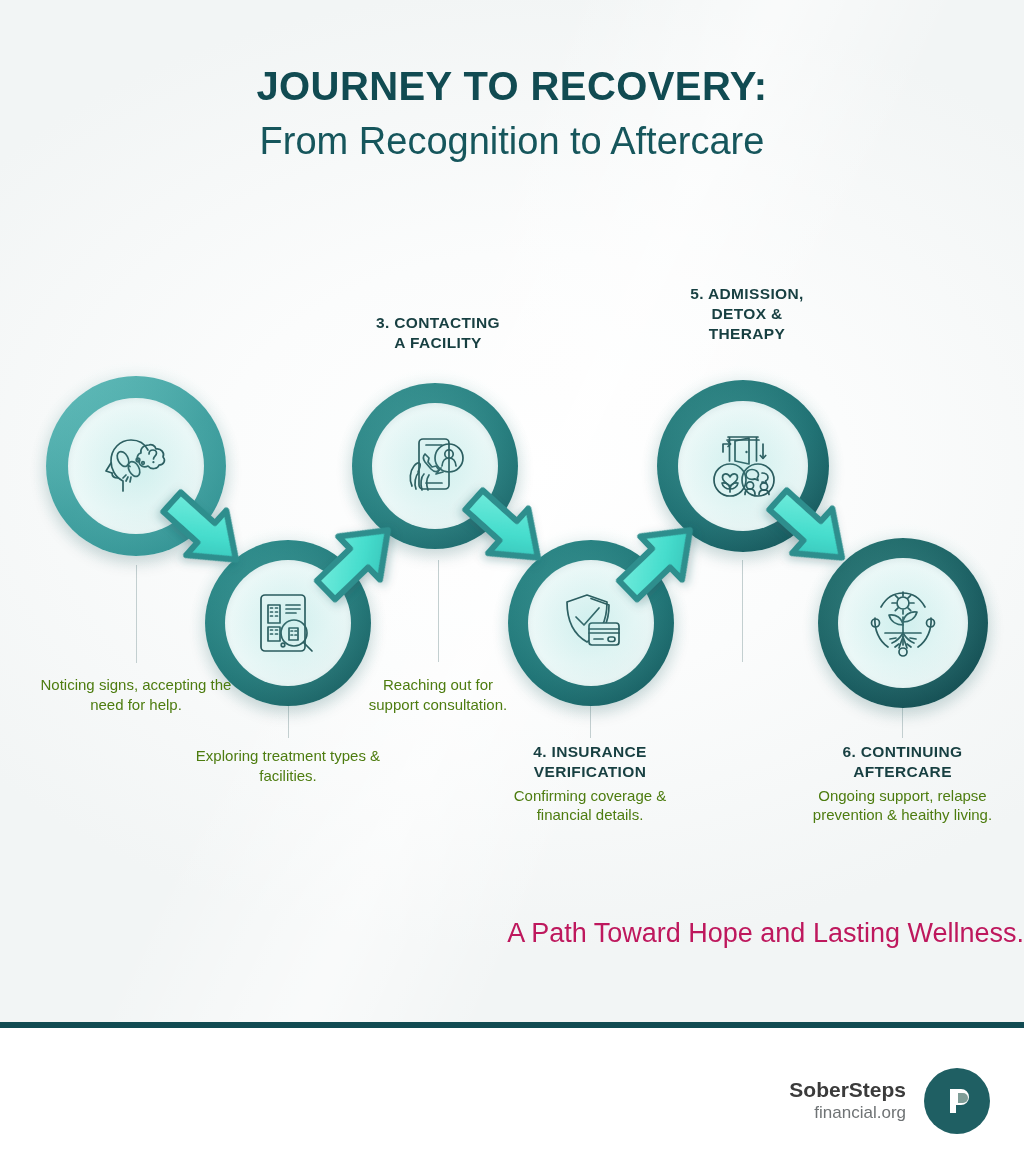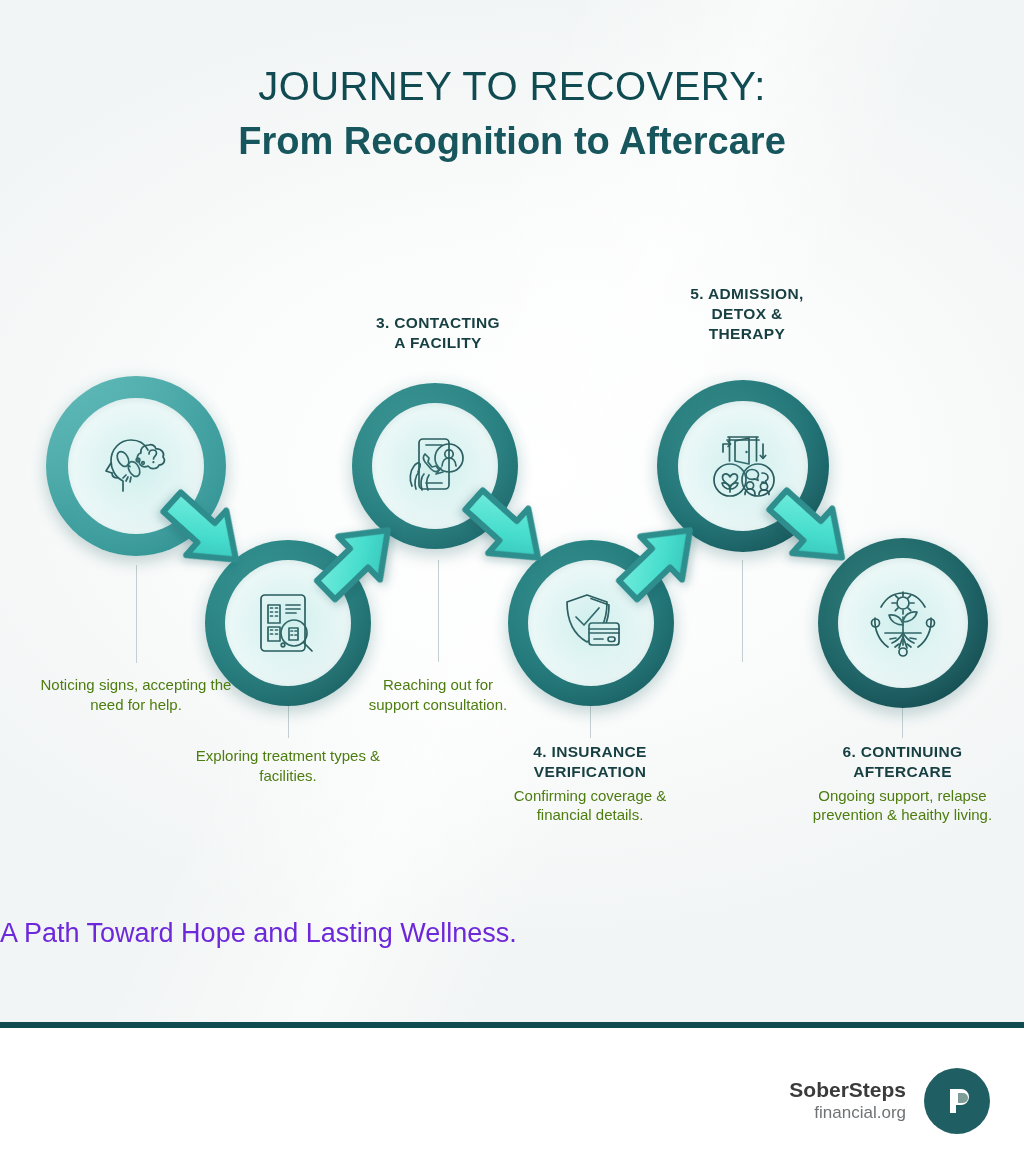--- a/index.html
+++ b/index.html
@@ -42,29 +42,29 @@
   
   .header {
     position: absolute;
     left: 0; top: 64px;
     width: 1024px;
     text-align: center;
     z-index: 6;
   }
   .title {
     font-size: 40px;
-    font-weight: normal;
+    font-weight: bold;
     letter-spacing: 0.4px;
     color: #114b52;
     line-height: 1.1;
     margin: 0;
   }
   .subtitle {
     font-size: 38px;
-    font-weight: 700;
+    font-weight: 400;
     color: #16565c;
     line-height: 1.25;
     margin: 10px 0 0 0;
   }
 
   
   .node {
     position: absolute;
     z-index: 4;
   }
@@ -139,23 +139,23 @@
     width: 1024px; height: 1022px;
     z-index: 5;
     pointer-events: none;
   }
 
   
   .tagline {
     position: absolute;
     left: 0; top: 918px;
     width: 1024px;
-    text-align: left;
+    text-align: right;
     font-size: 27px;
-    color: #6d28d9;
+    color: #be185d;
     z-index: 6;
   }
 
   
   .divider {
     position: absolute;
     left: 0; top: 1022px;
     width: 1024px; height: 6px;
     background: #114b52;
   }

